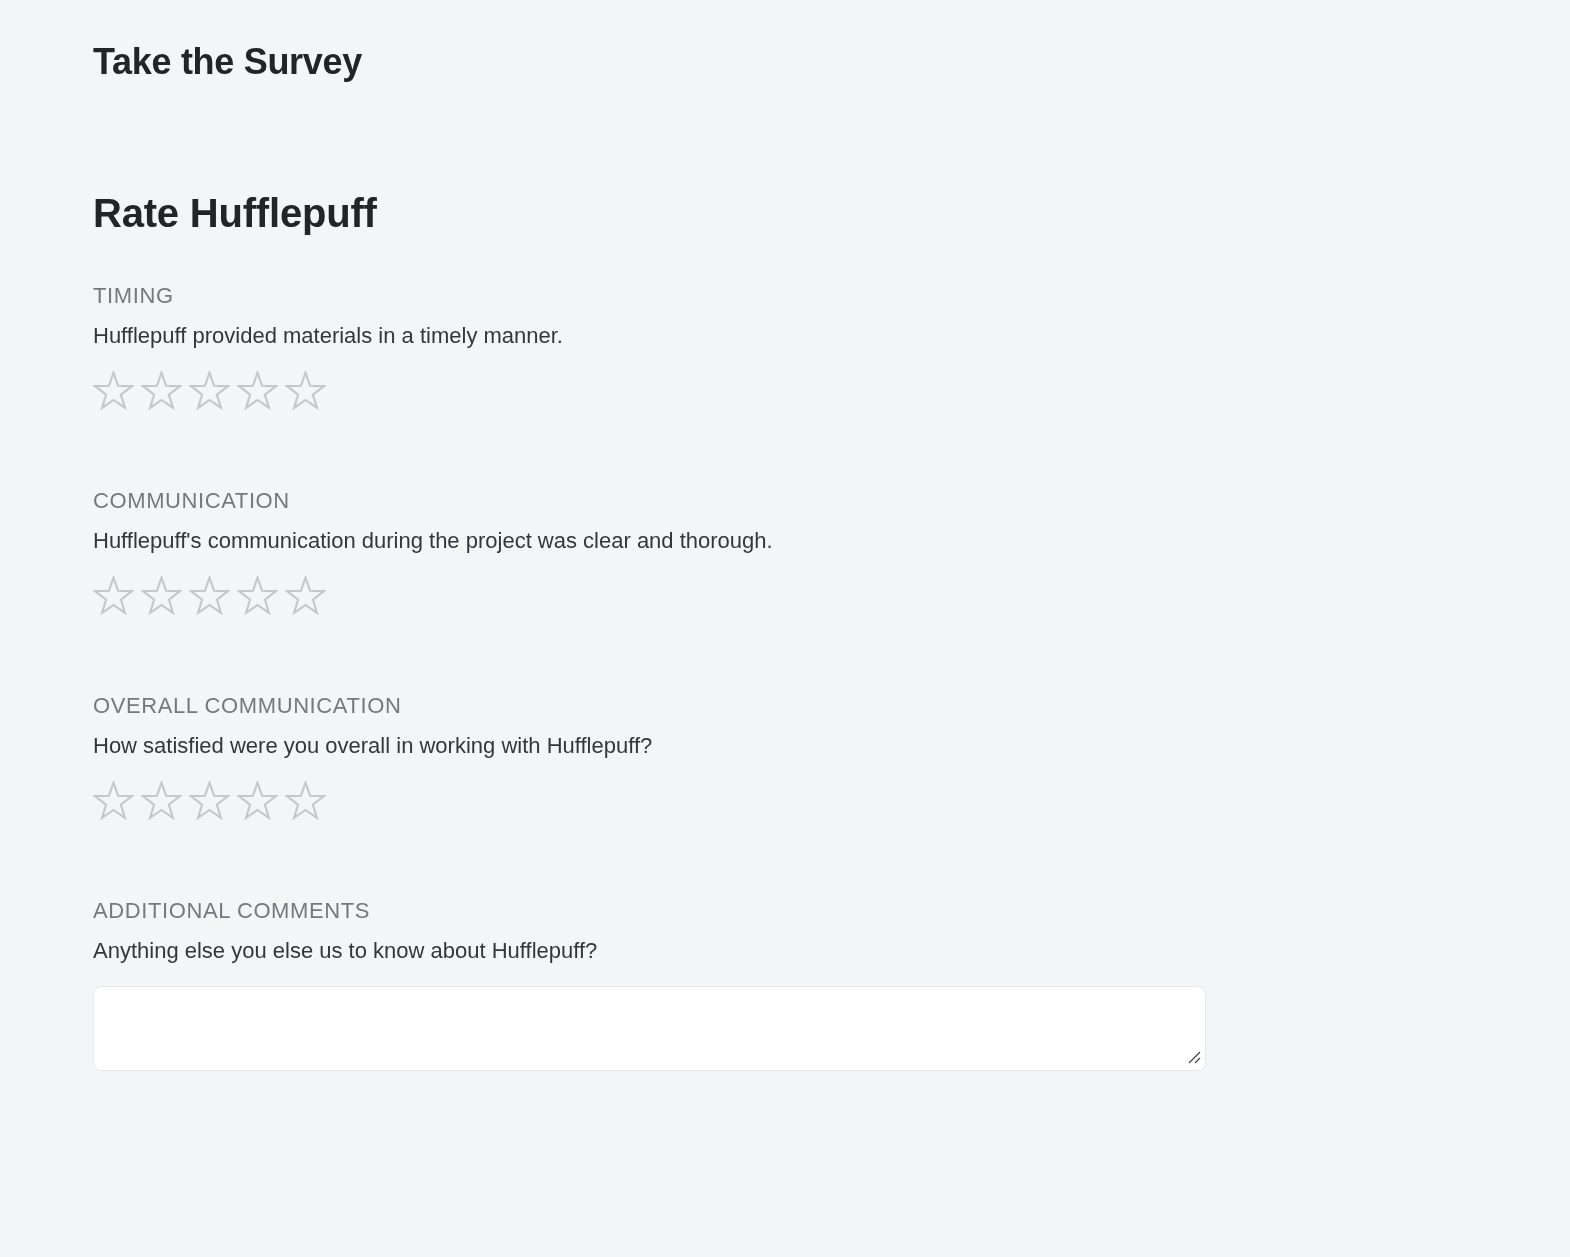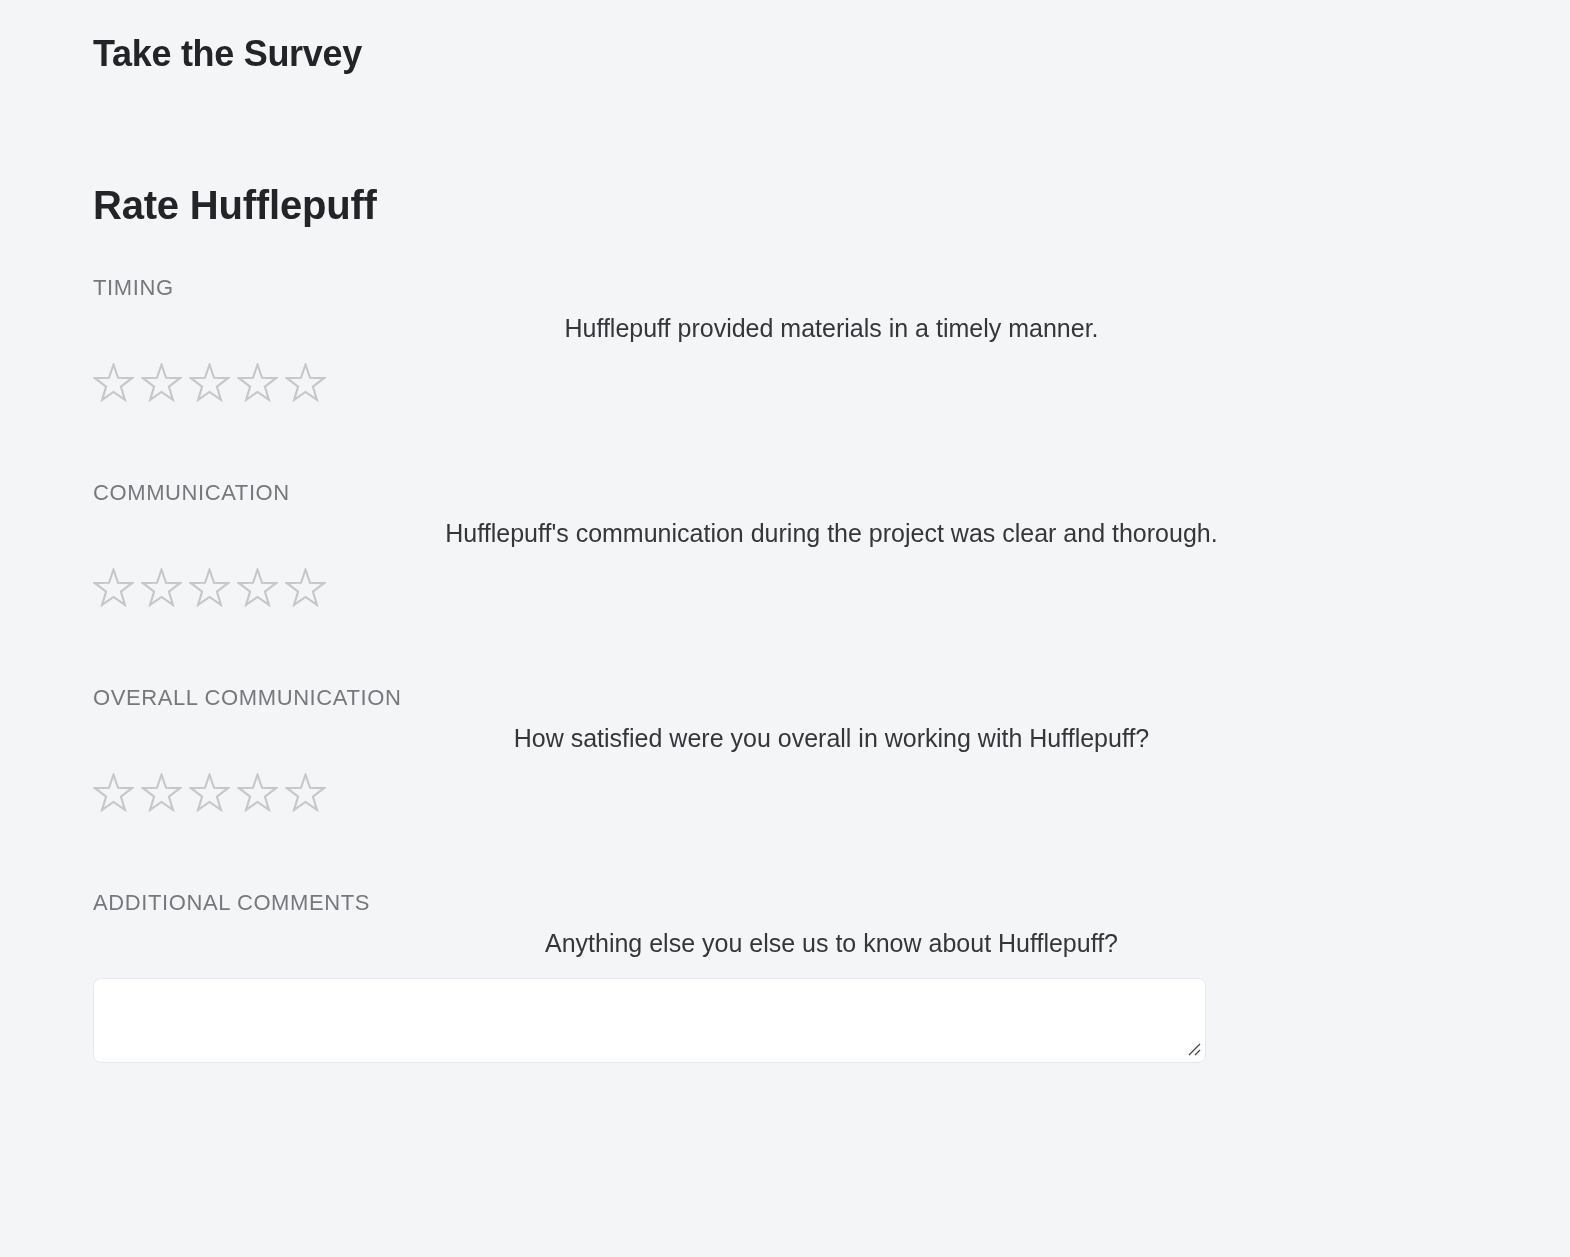--- a/index.html
+++ b/index.html
@@ -6,21 +6,21 @@
   html, body {
     margin: 0;
     padding: 0;
     width: 1570px;
     height: 1257px;
     background: #f4f5f7;
     font-family: "Liberation Sans", "DejaVu Sans", sans-serif;
     overflow: hidden;
   }
   .container {
-    padding: 32px 0 0 93px;
+    padding: 40px 0 0 93px;
     width: 1570px;
   }
   .page-title {
     font-size: 36px;
     font-weight: 700;
     color: #232428;
     letter-spacing: -0.3px;
     margin: 0 0 26px 0;
     line-height: 44px;
   }
@@ -44,26 +44,25 @@
   .question-block { margin-bottom: 79px; }
   .q-label {
     font-size: 22px;
     font-weight: 400;
     color: #77787d;
     letter-spacing: 0.6px;
     line-height: 23px;
     margin: 0 0 14px 0;
   }
   .q-text {
-    font-size: 25px;
+    font-size: 22px;
     font-weight: 400;
     color: #35363a;
     line-height: 30px;
     margin: 0 0 20px 0;
-    text-align: center;
   }
   .stars { display: flex; gap: 7px; align-items: center; }
   .star {
     width: 41px;
     height: 39px;
     display: block;
     cursor: pointer;
     color: #c6c7cb;
   }
   .comments-block { margin-bottom: 0; margin-top: 8px; }

